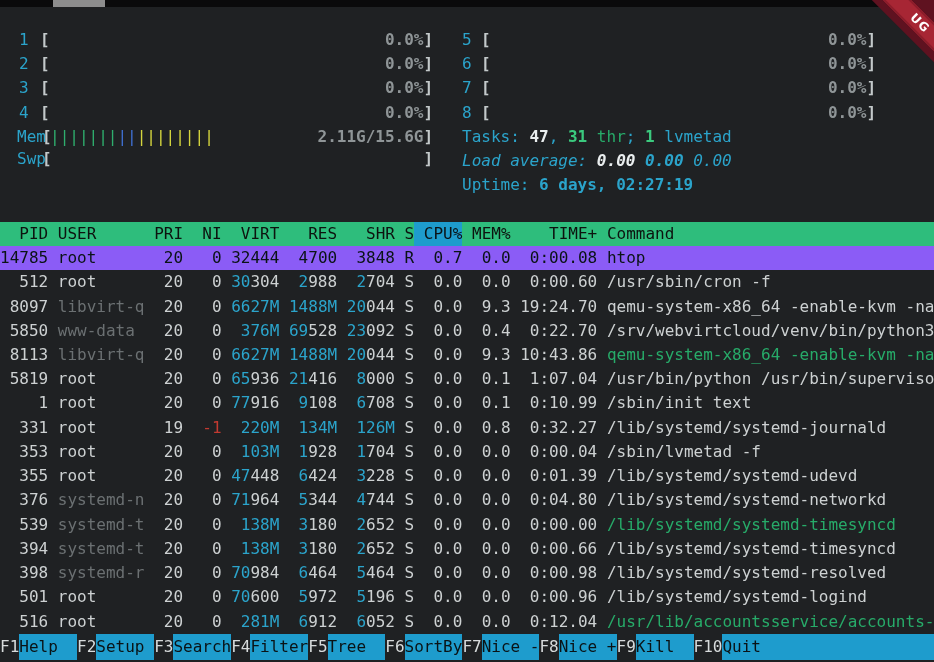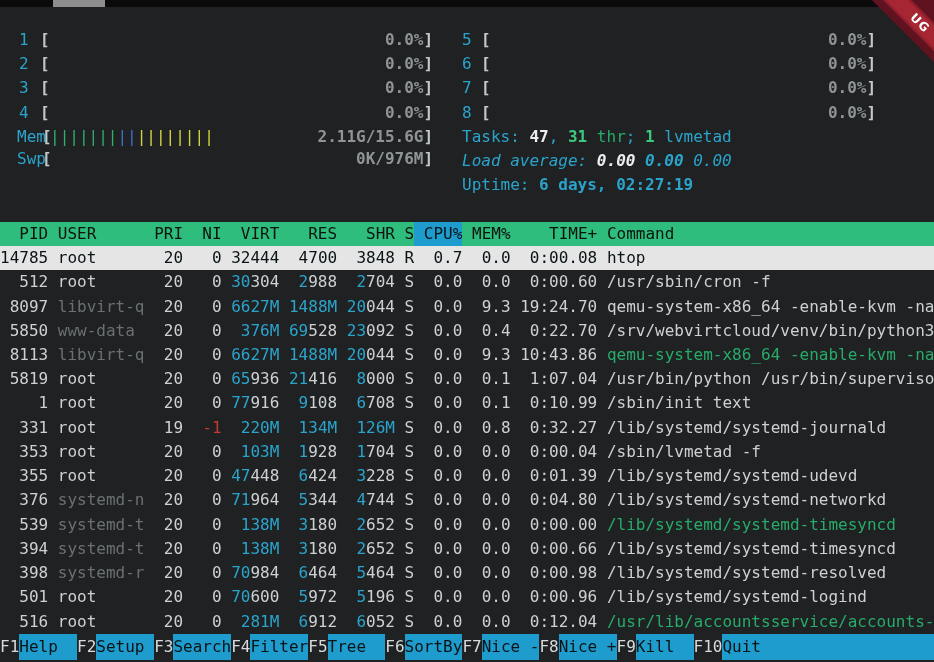--- a/index.html
+++ b/index.html
@@ -23,42 +23,42 @@
   .c{color:#2ba4cb;}      .cb{color:#2ba4cb;font-weight:bold;}
   .wb{color:#eaeeef;font-weight:bold;}
   .g{color:#27ab69;}      .gb{color:#3bc97e;font-weight:bold;}
   .dim{color:#6b7072;}    .r{color:#c23a31;}
   .br{color:#c3c9ca;font-weight:bold;}
   .val{color:#8f9597;font-weight:bold;}
   .pg{color:#2fae6e;} .pb{color:#3f6fd1;} .py{color:#d4d53e;}
   .hrow{background:#2ebd7c;}
   .hrow .cell{color:#0d130f;}
   .hrow .cell.hl{background:#1e9ccd;color:#0a1316;}
-  .sel{background:#e5e5e5;}
+  .sel{background:#8b5cf6;}
   .sel span{color:#0a1316 !important;font-weight:normal !important;}
   #fnbar{position:absolute;top:634px;left:0;width:934px;height:26px;display:flex;
          font-size:16px;line-height:26px;white-space:pre;}
   #fnbar .fk{color:#d7dbdc;}
   #fnbar .fl{background:#1e9ccd;color:#0a1316;}
 </style>
 </head>
 <body>
 
 <div class="screen">
   <div class="topstrip">
     <div class="seg"></div>
   </div>
 
   <div id="term">
       <div class="line" style="top: 0px;"><span class="cell c" style="left: 19px;">1</span><span class="cell br" style="left: 40px;">[</span><span class="cell val" style="left: 243.5px; width: 180px; text-align: right;">0.0%</span><span class="cell br" style="left: 423.5px;">]</span></div>
       <div class="line" style="top: 24.23px;"><span class="cell c" style="left: 19px;">2</span><span class="cell br" style="left: 40px;">[</span><span class="cell val" style="left: 243.5px; width: 180px; text-align: right;">0.0%</span><span class="cell br" style="left: 423.5px;">]</span></div>
       <div class="line" style="top: 48.46px;"><span class="cell c" style="left: 19px;">3</span><span class="cell br" style="left: 40px;">[</span><span class="cell val" style="left: 243.5px; width: 180px; text-align: right;">0.0%</span><span class="cell br" style="left: 423.5px;">]</span></div>
       <div class="line" style="top: 72.69px;"><span class="cell c" style="left: 19px;">4</span><span class="cell br" style="left: 40px;">[</span><span class="cell val" style="left: 243.5px; width: 180px; text-align: right;">0.0%</span><span class="cell br" style="left: 423.5px;">]</span></div>
       <div class="line" style="top: 96.92px;"><span class="cell c" style="left: 17px;">Mem</span><span class="cell br" style="left: 42px;">[</span><span class="cell" style="left: 50px;"><span class="pg">|||||||</span><span class="pb">||</span><span class="py">||||||||</span></span><span class="cell val" style="left: 243.5px; width: 180px; text-align: right;">2.11G/15.6G</span><span class="cell br" style="left: 423.5px;">]</span></div>
-      <div class="line" style="top: 119px;"><span class="cell c" style="left: 17px;">Swp</span><span class="cell br" style="left: 42px;">[</span><span class="cell val" style="left: 243.5px; width: 180px; text-align: right;">0K/976M</span><span class="cell br" style="left: 423.5px;">]</span></div>
+      <div class="line" style="top: 119px;"><span class="cell c" style="left: 17px;">Swp</span><span class="cell br" style="left: 42px;">[</span><span class="cell br" style="left: 423.5px;">]</span></div>
       <div class="line" style="top: 0px;"><span class="cell c" style="left: 462px;">5</span><span class="cell br" style="left: 481px;">[</span><span class="cell val" style="left: 686.5px; width: 180px; text-align: right;">0.0%</span><span class="cell br" style="left: 866.5px;">]</span></div>
       <div class="line" style="top: 24.23px;"><span class="cell c" style="left: 462px;">6</span><span class="cell br" style="left: 481px;">[</span><span class="cell val" style="left: 686.5px; width: 180px; text-align: right;">0.0%</span><span class="cell br" style="left: 866.5px;">]</span></div>
       <div class="line" style="top: 48.46px;"><span class="cell c" style="left: 462px;">7</span><span class="cell br" style="left: 481px;">[</span><span class="cell val" style="left: 686.5px; width: 180px; text-align: right;">0.0%</span><span class="cell br" style="left: 866.5px;">]</span></div>
       <div class="line" style="top: 72.69px;"><span class="cell c" style="left: 462px;">8</span><span class="cell br" style="left: 481px;">[</span><span class="cell val" style="left: 686.5px; width: 180px; text-align: right;">0.0%</span><span class="cell br" style="left: 866.5px;">]</span></div>
       <div class="line" style="top: 96.92px;"><span class="cell" style="left: 462px;"><span class="c">Tasks: </span><span class="wb">47</span><span class="c">, </span><span class="gb">31</span><span class="g"> thr</span><span class="c">; </span><span class="gb">1</span><span class="c"> lvmetad</span></span></div>
       <div class="line" style="top: 121.15px;"><span class="cell" style="left: 462px; font-style: italic;"><span class="c">Load average: </span><span class="wb">0.00 </span><span class="cb">0.00 </span><span class="c">0.00</span></span></div>
       <div class="line" style="top: 145.38px;"><span class="cell" style="left: 462px;"><span class="c">Uptime: </span><span class="cb">6 days, 02:27:19</span></span></div>
       <div class="line hrow" style="top: 193.84px;"><span class="cell" style="left: 0px; width: 48.165px; text-align: right;">PID</span><span class="cell" style="left: 57.798px; text-align: left;">USER</span><span class="cell" style="left: 154.128px; width: 28.899px; text-align: right;">PRI</span><span class="cell" style="left: 192.66px; width: 28.899px; text-align: right;">NI</span><span class="cell" style="left: 231.192px; width: 48.165px; text-align: right;">VIRT</span><span class="cell" style="left: 288.99px; width: 48.165px; text-align: right;">RES</span><span class="cell" style="left: 346.788px; width: 48.165px; text-align: right;">SHR</span><span class="cell" style="left: 404.586px; text-align: left;">S</span><span class="cell hl" style="left: 414.219px; width: 48.165px; text-align: right;">CPU%</span><span class="cell" style="left: 472.017px; width: 38.532px; text-align: right;">MEM%</span><span class="cell" style="left: 520.182px; width: 77.064px; text-align: right;">TIME+</span><span class="cell" style="left: 606.879px; text-align: left;">Command</span></div>
       <div class="line sel" style="top: 218.07px;"><span class="cell" style="left: 0px; width: 48.165px; text-align: right;"><span>14785</span></span><span class="cell" style="left: 57.798px; text-align: left;"><span>root</span></span><span class="cell" style="left: 154.128px; width: 28.899px; text-align: right;"><span>20</span></span><span class="cell" style="left: 192.66px; width: 28.899px; text-align: right;"><span>0</span></span><span class="cell" style="left: 231.192px; width: 48.165px; text-align: right;"><span>32444</span></span><span class="cell" style="left: 288.99px; width: 48.165px; text-align: right;"><span>4700</span></span><span class="cell" style="left: 346.788px; width: 48.165px; text-align: right;"><span>3848</span></span><span class="cell" style="left: 404.586px; text-align: left;"><span>R</span></span><span class="cell" style="left: 423.852px; width: 38.532px; text-align: right;"><span>0.7</span></span><span class="cell" style="left: 472.017px; width: 38.532px; text-align: right;"><span>0.0</span></span><span class="cell" style="left: 520.182px; width: 77.064px; text-align: right;"><span>0:00.08</span></span><span class="cell" style="left: 606.879px; text-align: left;"><span>htop</span></span></div>
       <div class="line" style="top: 242.3px;"><span class="cell" style="left: 0px; width: 48.165px; text-align: right;"><span>512</span></span><span class="cell" style="left: 57.798px; text-align: left;"><span>root</span></span><span class="cell" style="left: 154.128px; width: 28.899px; text-align: right;"><span>20</span></span><span class="cell" style="left: 192.66px; width: 28.899px; text-align: right;"><span>0</span></span><span class="cell" style="left: 231.192px; width: 48.165px; text-align: right;"><span class="c">30</span><span>304</span></span><span class="cell" style="left: 288.99px; width: 48.165px; text-align: right;"><span class="c">2</span><span>988</span></span><span class="cell" style="left: 346.788px; width: 48.165px; text-align: right;"><span class="c">2</span><span>704</span></span><span class="cell" style="left: 404.586px; text-align: left;"><span>S</span></span><span class="cell" style="left: 423.852px; width: 38.532px; text-align: right;"><span>0.0</span></span><span class="cell" style="left: 472.017px; width: 38.532px; text-align: right;"><span>0.0</span></span><span class="cell" style="left: 520.182px; width: 77.064px; text-align: right;"><span>0:00.60</span></span><span class="cell" style="left: 606.879px; text-align: left;"><span>/usr/sbin/cron -f</span></span></div>

